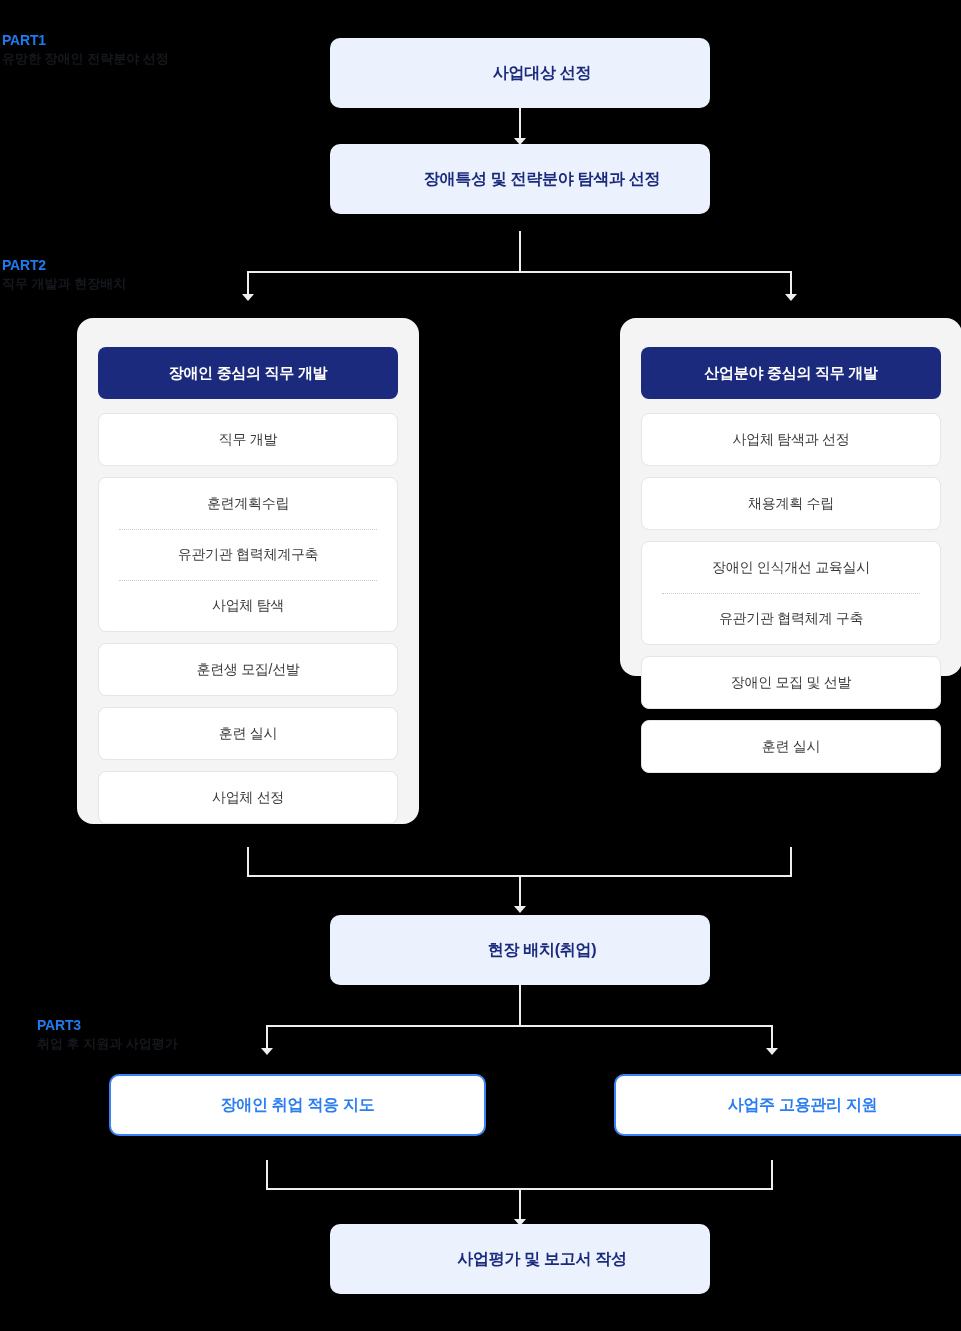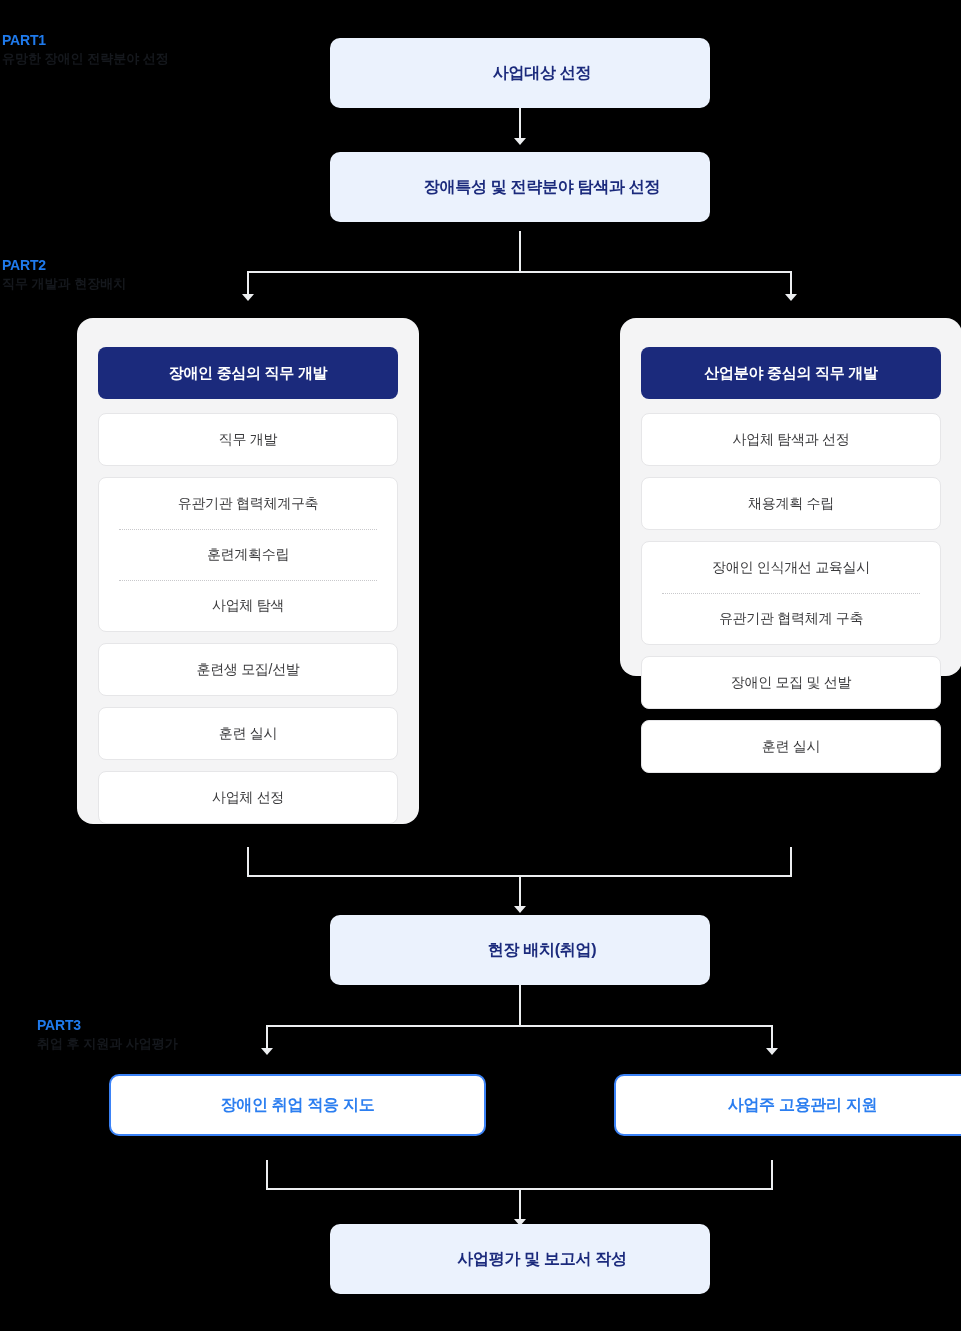--- a/index.html
+++ b/index.html
@@ -168,21 +168,21 @@
     <p class="part-sub">취업 후 지원과 사업평가</p>
   </div>
 
   <div class="flow-box" style="left:330px; top:38px; width:380px; height:70px;">
     <span class="label">사업대상 선정</span>
   </div>
 
   <div class="conn-v" style="left:519px; top:108px; height:32px;"></div>
   <div class="arrow-head" style="left:514px; top:138px;"></div>
 
-  <div class="flow-box" style="left:330px; top:152px; width:380px; height:70px;">
+  <div class="flow-box" style="left:330px; top:144px; width:380px; height:70px;">
     <span class="label">장애특성 및 전략분야 탐색과 선정</span>
   </div>
 
   <div class="conn-v" style="left:519px; top:231px; height:40px;"></div>
   <div class="conn-h" style="left:247px; top:271px; width:545px;"></div>
   <div class="conn-v" style="left:247px; top:271px; height:25px;"></div>
   <div class="arrow-head" style="left:242px; top:294px;"></div>
   <div class="conn-v" style="left:790px; top:271px; height:25px;"></div>
   <div class="arrow-head" style="left:785px; top:294px;"></div>
 
@@ -192,24 +192,24 @@
     </div>
 
     <div class="card">
       <div class="card-row">
         <span class="label">직무 개발</span>
       </div>
     </div>
 
     <div class="card">
       <div class="card-row">
+        <span class="label">훈련계획수립</span>
+      </div>
+      <div class="card-row">
         <span class="label">유관기관 협력체계구축</span>
-      </div>
-      <div class="card-row">
-        <span class="label">훈련계획수립</span>
       </div>
       <div class="card-row">
         <span class="label">사업체 탐색</span>
       </div>
     </div>
 
     <div class="card">
       <div class="card-row">
         <span class="label">훈련생 모집/선발</span>
       </div>

